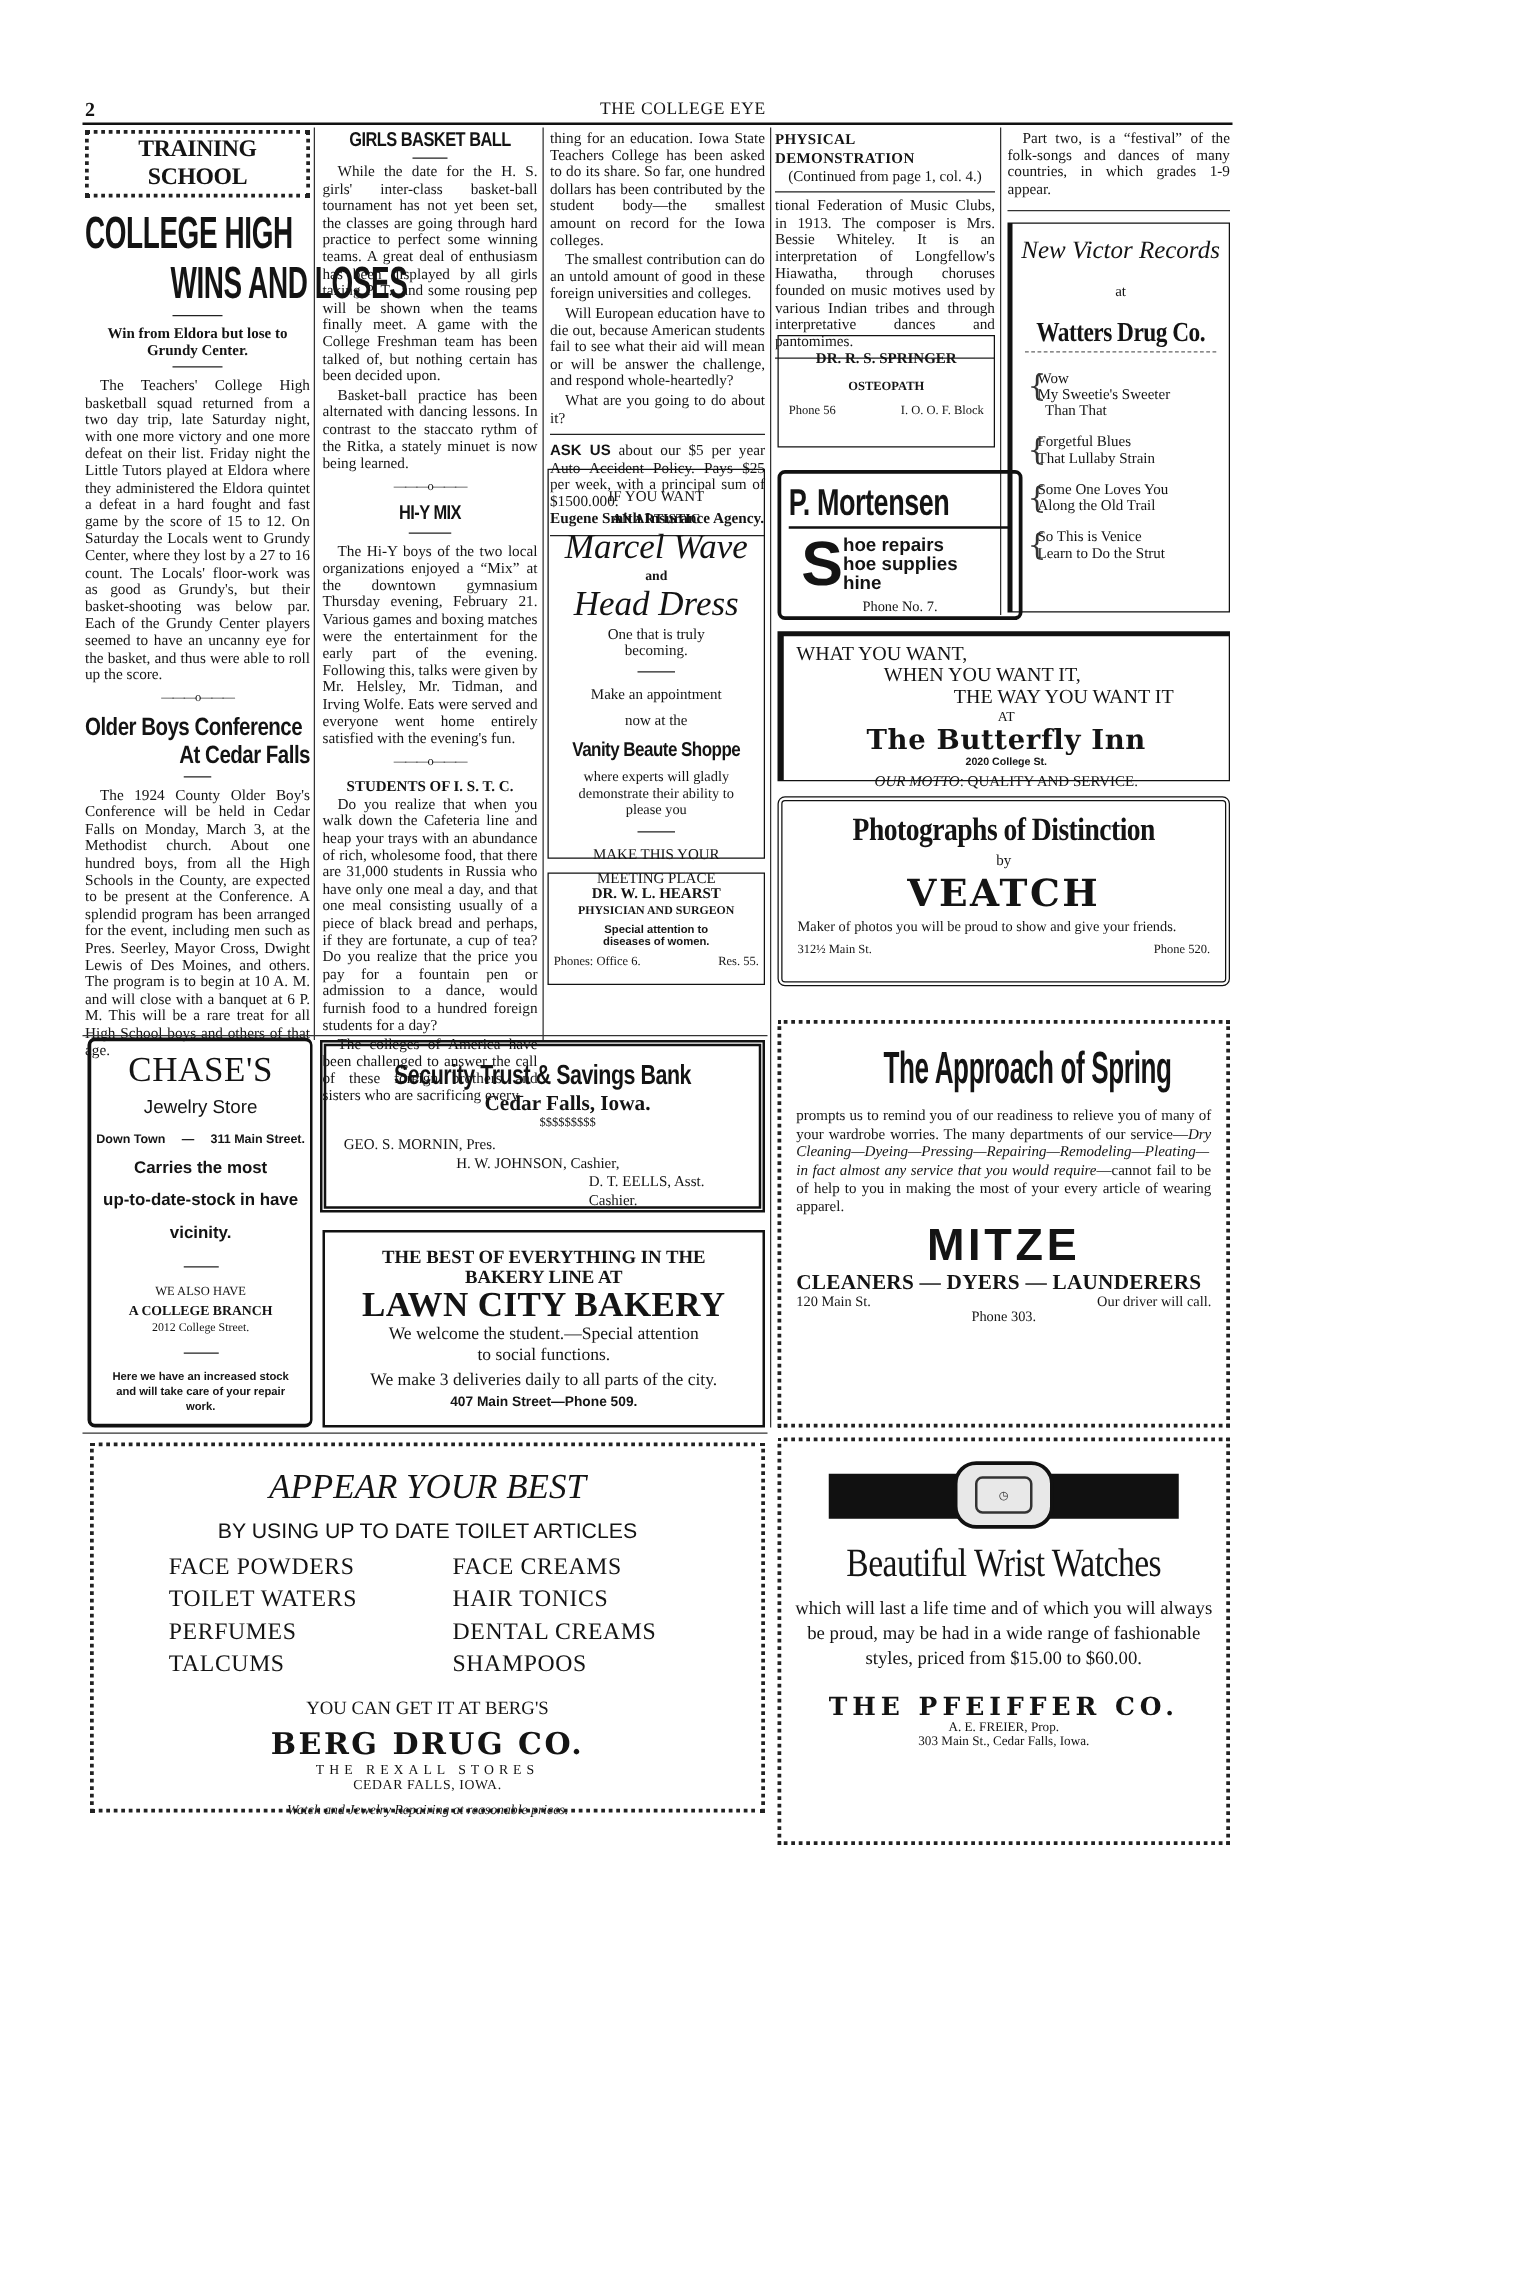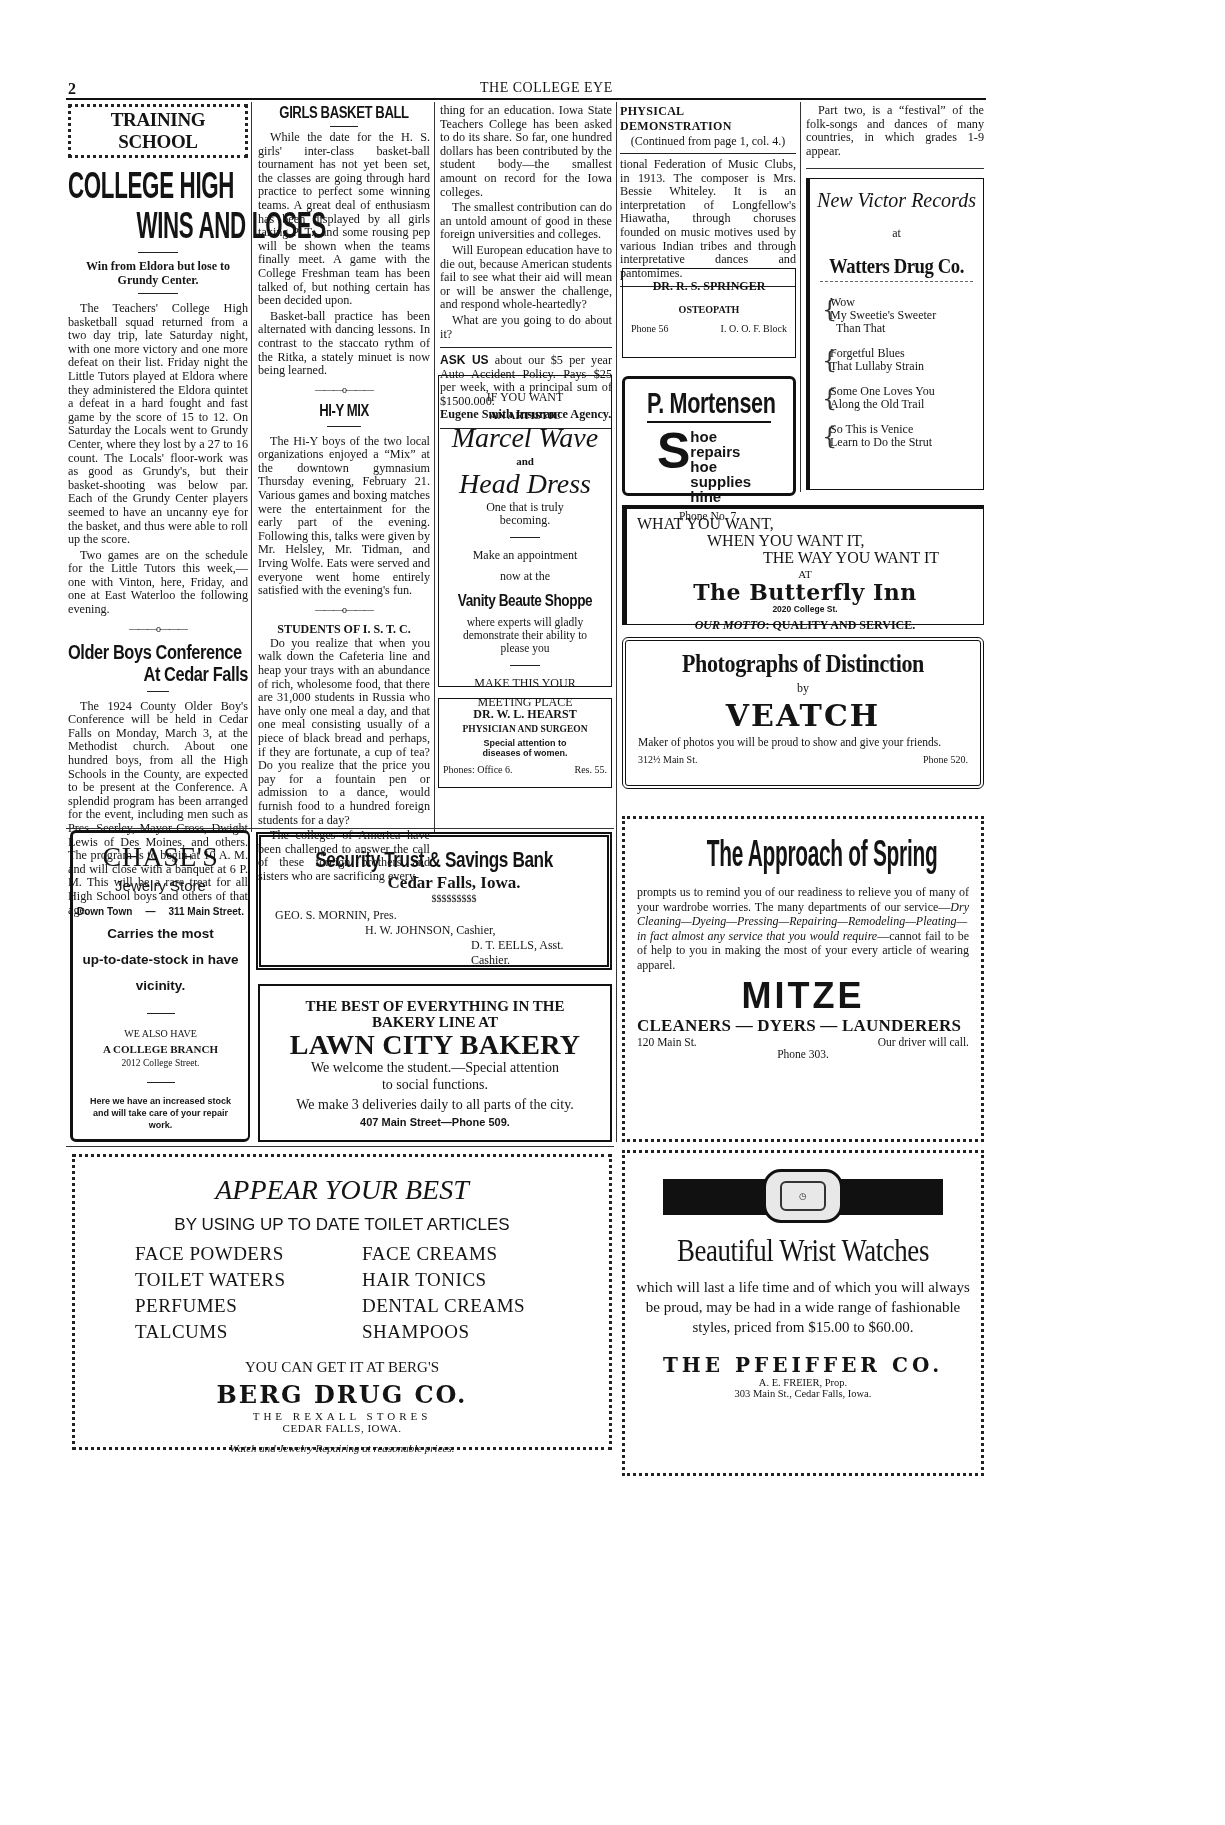--- a/index.html
+++ b/index.html
@@ -39,21 +39,20 @@
 <section class="abs" style="left:68px;top:104px;width:180px;">
   <div style="border-top:3px dotted #222;border-bottom:3px dotted #222;border-left:3px dotted #222;border-right:3px dotted #222;padding:2px 0;text-align:center;">
     <span style="font-family:'Liberation Serif',serif;font-weight:bold;font-size:19px;letter-spacing:-0.3px;">TRAINING SCHOOL</span>
   </div>
   <div class="cond" style="font-size:36px;line-height:40px;margin-top:8px;transform:scaleX(0.62);white-space:nowrap;">COLLEGE HIGH</div>
   <div class="cond" style="font-size:36px;line-height:40px;text-align:right;margin-right:0;white-space:nowrap;transform:scaleX(0.62);transform-origin:right top;">WINS AND LOSES</div>
   <div class="rule" style="width:40px;margin:6px auto;"></div>
   <div style="font-weight:bold;font-size:12px;text-align:center;line-height:14px;padding:0 8px;">Win from Eldora but lose to Grundy Center.</div>
   <div class="rule" style="width:40px;margin:6px auto 8px;"></div>
   <p class="para">The Teachers' College High basketball squad returned from a two day trip, late Saturday night, with one more victory and one more defeat on their list. Friday night the Little Tutors played at Eldora where they administered the Eldora quintet a defeat in a hard fought and fast game by the score of 15 to 12. On Saturday the Locals went to Grundy Center, where they lost by a 27 to 16 count. The Locals' floor-work was as good as Grundy's, but their basket-shooting was below par. Each of the Grundy Center players seemed to have an uncanny eye for the basket, and thus were able to roll up the score.</p>
-  <p class="para">Two games are on the schedule for the Little Tutors this week,— one with Vinton, here, Friday, and one at East Waterloo the following evening.</p>
   <div class="sep-o" style="margin:6px 0;">———o———</div>
   <div class="cond" style="font-family:'Liberation Sans',sans-serif;font-size:20px;line-height:22px;white-space:nowrap;transform:scaleX(0.82);">Older Boys Conference</div>
   <div class="cond" style="font-size:20px;line-height:22px;text-align:right;white-space:nowrap;transform:scaleX(0.82);transform-origin:right top;">At Cedar Falls</div>
   <div class="rule" style="width:22px;margin:6px auto 8px;"></div>
   <p class="para">The 1924 County Older Boy's Conference will be held in Cedar Falls on Monday, March 3, at the Methodist church. About one hundred boys, from all the High Schools in the County, are expected to be present at the Conference. A splendid program has been arranged for the event, including men such as Pres. Seerley, Mayor Cross, Dwight Lewis of Des Moines, and others. The program is to begin at 10 A. M. and will close with a banquet at 6 P. M. This will be a rare treat for all High School boys and others of that age.</p>
 </section>
 
 <section class="abs" style="left:258px;top:104px;width:172px;">
   <div class="cond center" style="font-size:16px;line-height:18px;white-space:nowrap;transform:scaleX(0.82);transform-origin:center top;">GIRLS BASKET BALL</div>
   <div class="rule" style="width:28px;margin:4px auto 4px;"></div>
@@ -120,21 +119,21 @@
 
 <div class="box" style="left:622px;top:268px;width:174px;height:90px;border-width:1.5px;padding:10px 8px;">
   <div class="center" style="font-weight:bold;font-size:12px;">DR. R. S. SPRINGER</div>
   <div class="center" style="font-weight:bold;font-size:10px;margin-top:10px;">OSTEOPATH</div>
   <div style="display:flex;justify-content:space-between;margin-top:8px;font-size:10px;">
     <span>Phone 56</span>
     <span>I. O. O. F. Block</span>
   </div>
 </div>
 
-<div class="box thick" style="left:622px;top:376px;width:174px;height:120px;padding:8px 22px;">
+<div class="box thick" style="left:622px;top:376px;width:196px;height:120px;padding:8px 6px;">
   <div class="cond" style="font-size:30px;line-height:32px;white-space:nowrap;transform:scaleX(0.72);">P. Mortensen</div>
   <div class="rule" style="border-top:2px solid #111;margin:2px 0 6px;"></div>
   <div style="display:flex;align-items:flex-start;padding-left:10px;">
     <span style="font-family:'Liberation Sans',sans-serif;font-weight:bold;font-size:50px;line-height:44px;">S</span>
     <div style="font-family:'Liberation Sans',sans-serif;font-weight:bold;font-size:15px;line-height:15px;">
       <div>hoe repairs</div>
       <div>hoe supplies</div>
       <div>hine</div>
     </div>
   </div>
@@ -174,21 +173,21 @@
     </div>
 </div>
 
 <div class="box" style="left:622px;top:505px;width:362px;height:120px;border-width:1.5px 1.5px 1.5px 5px;border-top-width:4px;padding:6px 10px;">
   <div style="font-size:16px;line-height:17px;">WHAT YOU WANT,</div>
   <div style="font-size:16px;line-height:17px;padding-left:70px;">WHEN YOU WANT IT,</div>
   <div style="font-size:16px;line-height:17px;padding-left:126px;">THE WAY YOU WANT IT</div>
   <div class="center" style="font-size:11px;margin-top:2px;">AT</div>
   <div class="center" style="font-family:'DejaVu Serif',serif;font-weight:bold;font-size:22px;line-height:24px;letter-spacing:0.5px;">The Butterfly Inn</div>
   <div class="center small-bold" style="font-size:8.5px;">2020 College St.</div>
-  <div class="center" style="font-size:12px;margin-top:4px;font-weight:bold;">
+  <div class="center" style="font-size:12px;margin-top:4px;">
     <span class="it">OUR MOTTO</span><span>: QUALITY AND SERVICE.</span>
   </div>
 </div>
 
 <div class="dblbox" style="left:622px;top:637px;width:362px;height:152px;border-radius:6px;padding:8px 12px;">
   <div class="cond center" style="font-family:'Liberation Serif',serif;font-size:26px;line-height:30px;white-space:nowrap;transform:scaleX(0.85);transform-origin:center top;">Photographs of Distinction</div>
   <div class="center" style="font-size:12px;margin-top:2px;">by</div>
   <div class="center" style="font-family:'DejaVu Serif',serif;font-weight:bold;font-size:30px;line-height:36px;letter-spacing:2px;margin-top:2px;">VEATCH</div>
   <div style="font-size:11.5px;margin-top:2px;">Maker of photos you will be proud to show and give your friends.</div>
   <div style="display:flex;justify-content:space-between;font-size:10px;margin-top:6px;">

